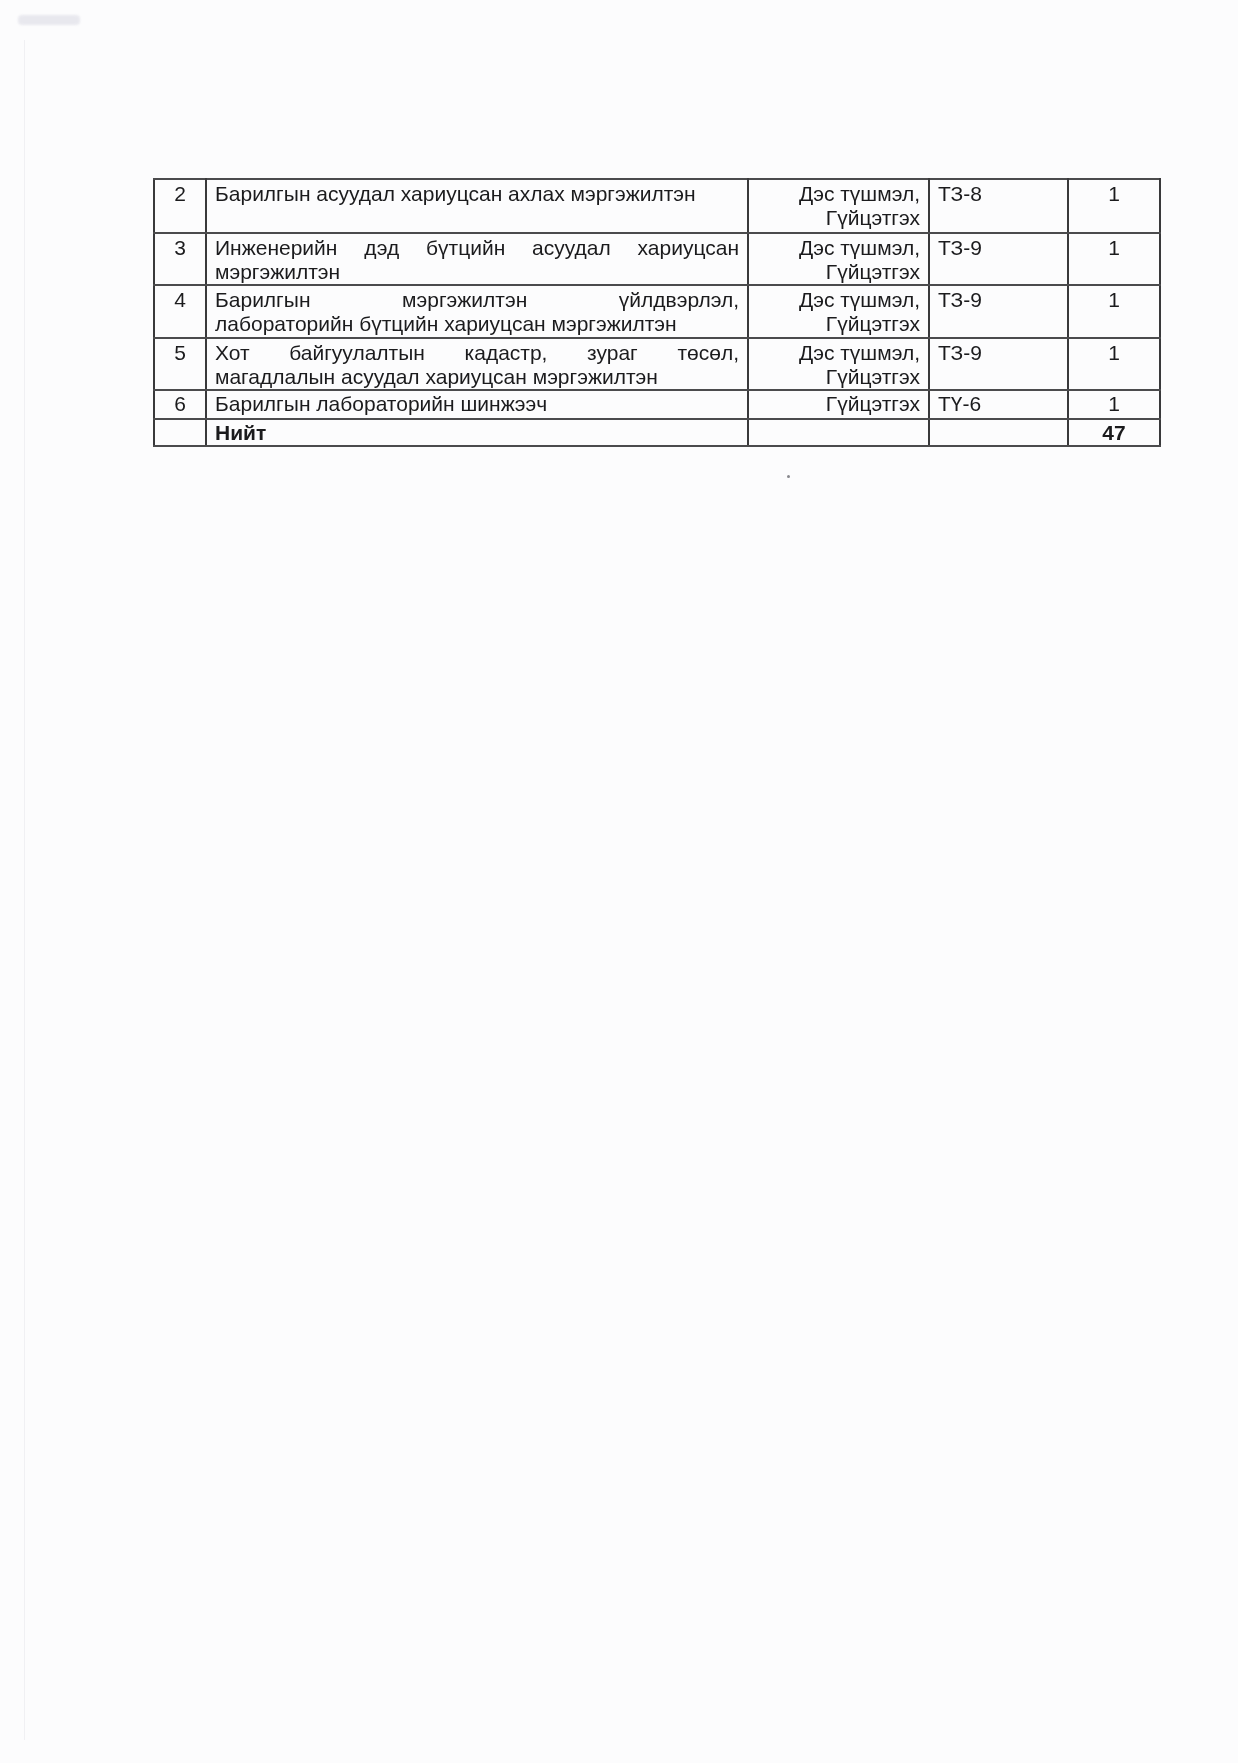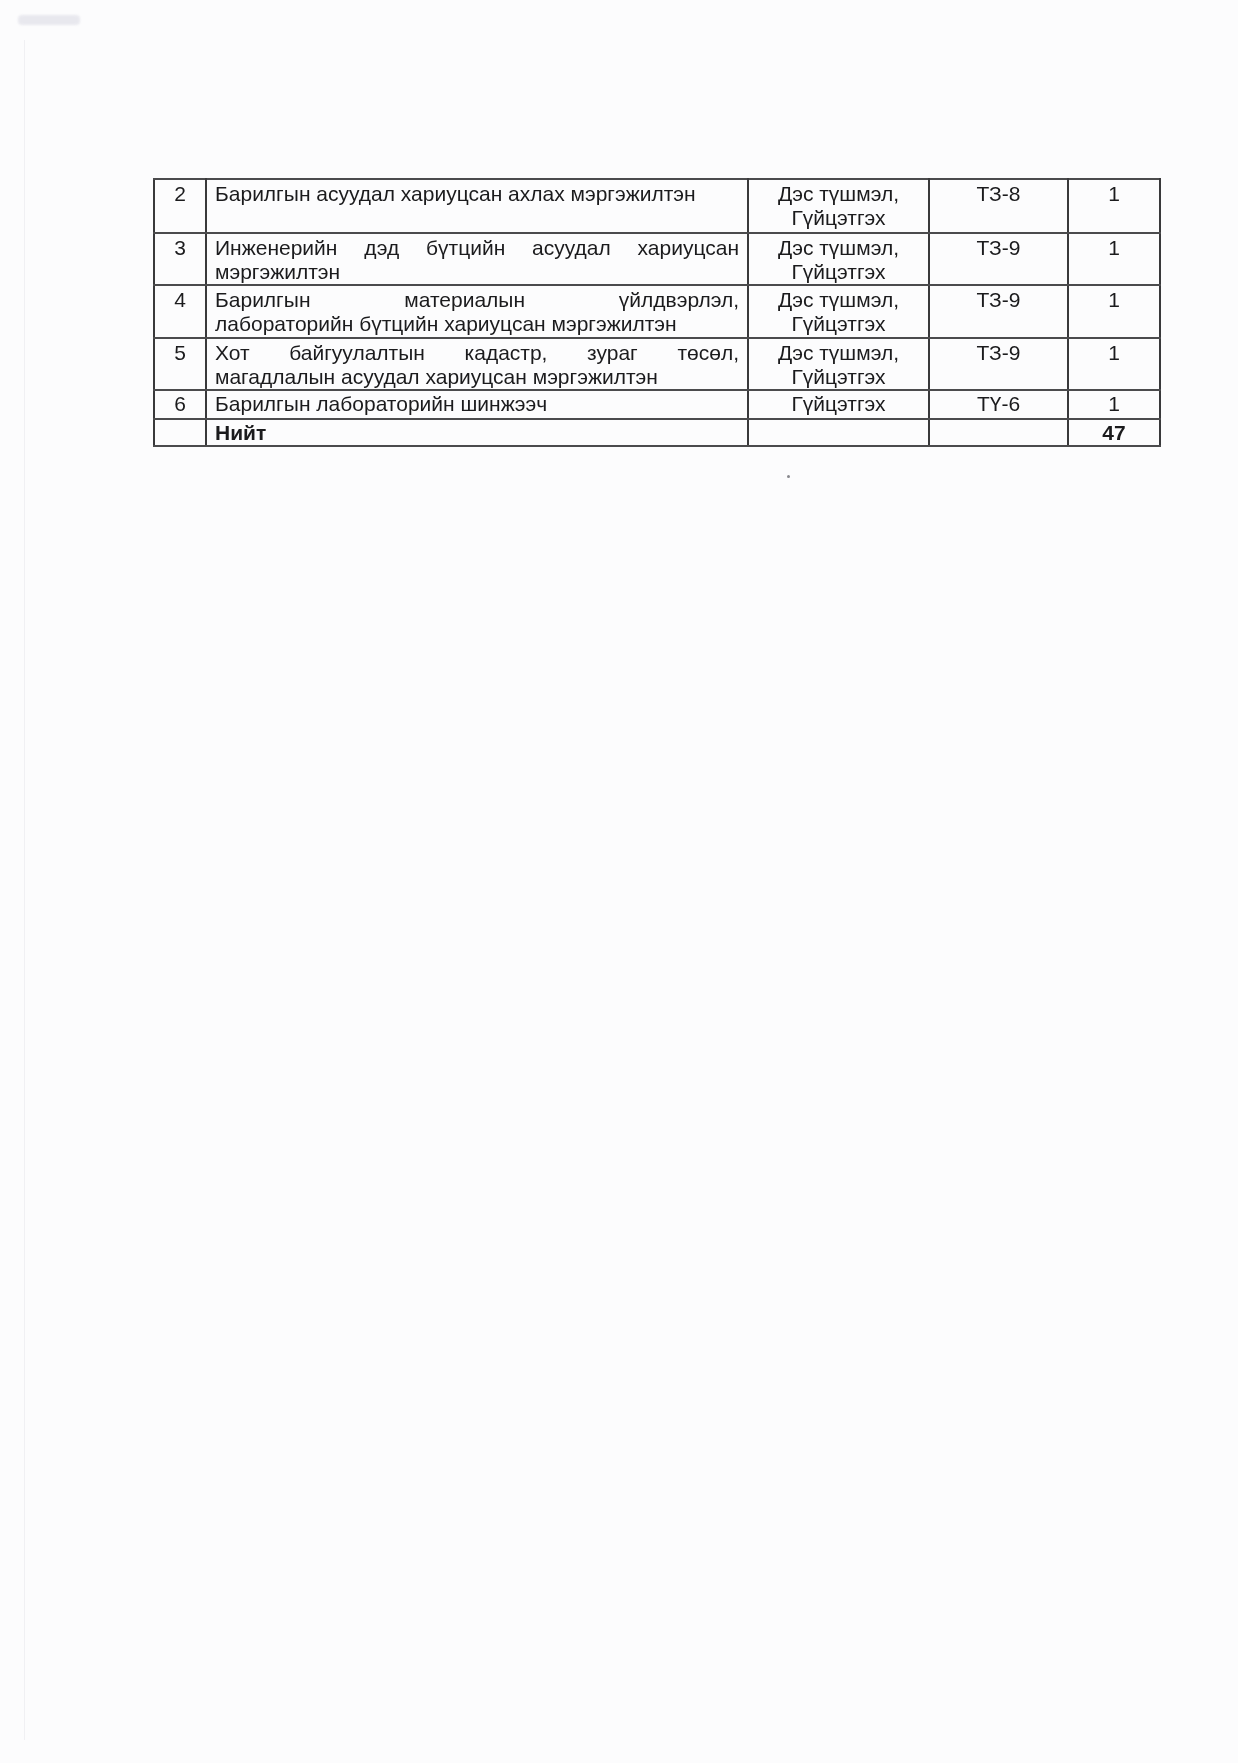--- a/index.html
+++ b/index.html
@@ -62,22 +62,22 @@
     border-left: 2px solid #39393b;
     border-right: 2px solid #39393b;
     border-top: 2px solid #4b4b4d;
     border-bottom: 2px solid #4b4b4d;
     vertical-align: top;
     padding: 2px 8px 0 8px;
     overflow: hidden;
   }
   td.c-no     { text-align: center; padding-top: 3px; }
   td.c-name   { padding: 3px 8px 0 10px; margin-left: 48px; }
-  td.c-pos    { text-align: center; padding-top: 3px; }
-  td.c-grade  { text-align: center; padding-top: 3px; }
+  td.c-pos    { text-align: right; padding-top: 3px; }
+  td.c-grade  { padding-top: 3px; }
   td.c-count  { text-align: center; padding-top: 3px; }
   tr.compact td { padding-top: 1px; }
   .nline { display: block; }
   .nline.just {
     text-align: justify;
     text-align-last: justify;
   }
   .pline { display: block; }
   .bold  { font-weight: bold; }
 </style>
@@ -124,21 +124,21 @@
         <span class="pline">Дэс түшмэл,</span>
         <span class="pline">Гүйцэтгэх</span>
       </td>
       <td class="c-grade">ТЗ-9</td>
       <td class="c-count">1</td>
     </tr>
 
     <tr style="height:53px">
       <td class="c-no">4</td>
       <td class="c-name">
-        <span class="nline just">Барилгын материалын үйлдвэрлэл,</span>
+        <span class="nline just">Барилгын мэргэжилтэн үйлдвэрлэл,</span>
         <span class="nline">лабораторийн бүтцийн хариуцсан мэргэжилтэн</span>
       </td>
       <td class="c-pos">
         <span class="pline">Дэс түшмэл,</span>
         <span class="pline">Гүйцэтгэх</span>
       </td>
       <td class="c-grade">ТЗ-9</td>
       <td class="c-count">1</td>
     </tr>
 

